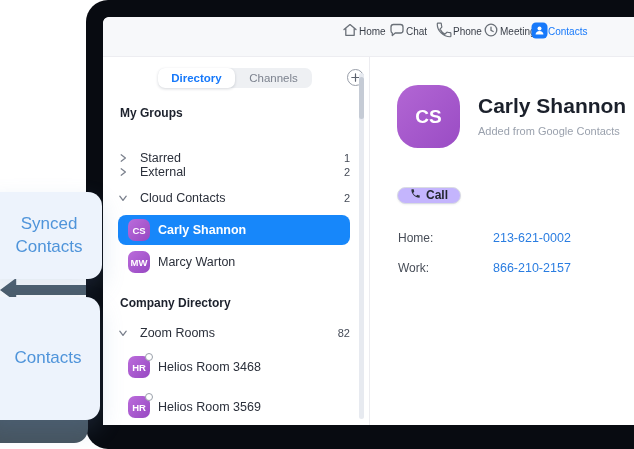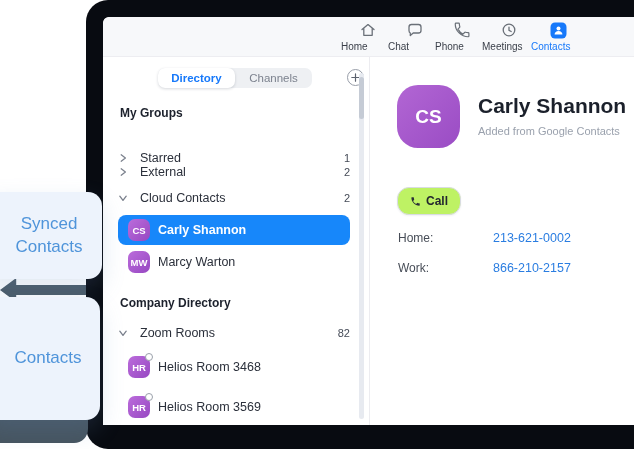--- a/index.html
+++ b/index.html
@@ -10,22 +10,22 @@
   .frame{position:absolute;left:86px;top:0;width:548px;height:449px;
          background:#080b11;border-radius:22px 0 0 22px;z-index:1;}
 
   
   .app{position:absolute;left:103px;top:17px;width:531px;height:408px;
        background:#fff;border-radius:6px 0 0 0;z-index:2;overflow:hidden;}
 
   
   .navbar{position:absolute;left:0;top:0;width:100%;height:40px;background:#f7f8fa;
           border-bottom:1px solid #ededf1;border-radius:6px 0 0 0;}
-  .nav-item{position:absolute;top:4px;width:54px;display:flex;flex-direction:column;
-            cursor:pointer;}
+  .nav-item{position:absolute;top:4px;width:54px;display:flex;flex-direction:row;
+            align-items:center;cursor:pointer;}
   .nav-item .nico{height:18px;display:flex;align-items:center;justify-content:center;}
   .nav-item .nlabel{font-size:10px;color:#3a3f49;margin-top:2px;}
   .nav-item.active .nlabel{color:#1779fa;}
 
   
   .sidebar{position:absolute;left:0;top:40px;width:267px;height:368px;background:#fff;
            border-right:1px solid #ececf0;}
   .seg{position:absolute;left:55px;top:11px;width:154px;height:20px;background:#eef0f3;
        border-radius:7px;display:flex;}
   .seg-btn{width:77px;height:20px;display:flex;align-items:center;justify-content:center;
@@ -60,22 +60,22 @@
   .status-ring{position:absolute;top:-3px;right:-3px;width:8px;height:8px;border-radius:50%;
                background:#fff;border:1.5px solid #9aa0aa;}
 
   
   .detail{position:absolute;left:268px;top:40px;width:263px;height:368px;background:#fff;}
   .big-avatar{position:absolute;left:26px;top:28px;width:63px;height:63px;border-radius:21px;
               background:linear-gradient(135deg,#b266d4,#9a4cc4);display:flex;align-items:center;
               justify-content:center;color:#fff;font-size:19px;font-weight:bold;}
   .d-name{position:absolute;left:107px;top:37px;font-size:21px;font-weight:bold;color:#1b202b;}
   .d-source{position:absolute;left:107px;top:68px;font-size:11px;color:#9aa1ad;}
-  .call-btn{position:absolute;left:26px;top:130px;height:28px;padding:0 12px;display:flex;align-items:center;
-            gap:5px;background:#bef264;border:1px solid #d9dce2;border-radius:12px;cursor:pointer;
+  .call-btn{position:absolute;left:26px;top:130px;height:17px;padding:0 12px;display:flex;
+            gap:5px;background:#c4b5fd;border:1px solid #d9dce2;border-radius:12px;cursor:pointer;
             box-shadow:0 1px 2px rgba(20,30,50,.06);}
   .call-btn span{font-size:12px;color:#23272f;font-weight:bold;}
   .p-label{position:absolute;left:27px;font-size:12px;color:#474d57;}
   .p-value{position:absolute;left:122px;font-size:12.5px;color:#2a7de1;cursor:pointer;}
 
   
   .ribbon{position:absolute;left:0;top:278px;width:90px;height:24px;background:#4a5a66;z-index:0;
           clip-path:polygon(0% 50%,18% 0%,18% 29%,100% 29%,100% 71%,18% 71%,18% 100%);}
   .slate-bottom{position:absolute;left:-16px;top:398px;width:104px;height:45px;background:#46545f;
                 border-radius:14px;z-index:3;}

